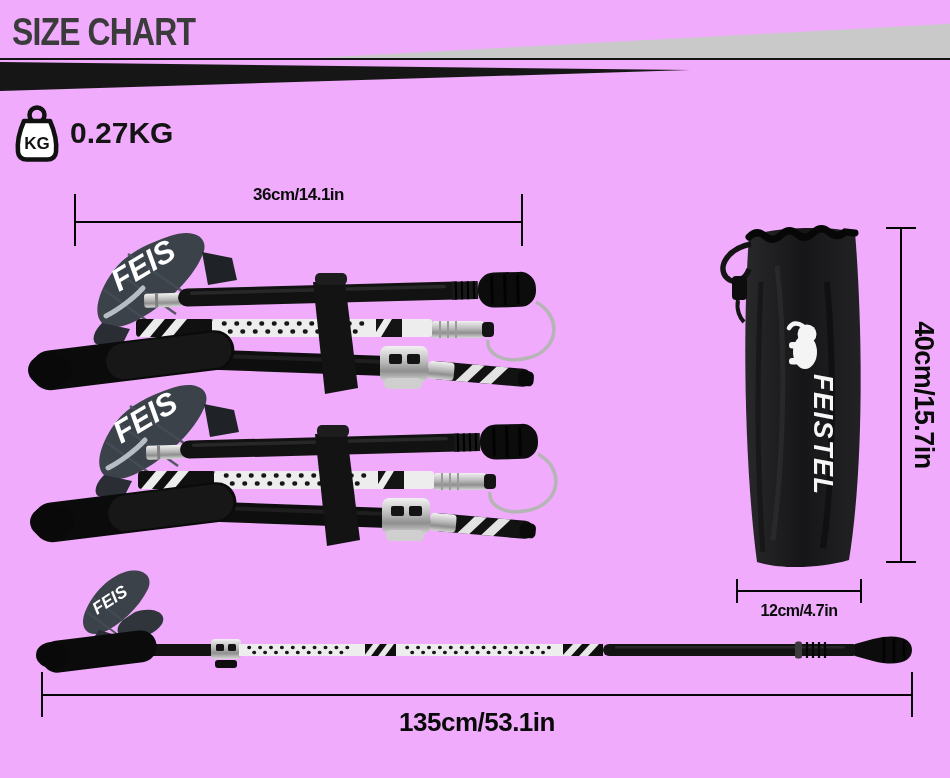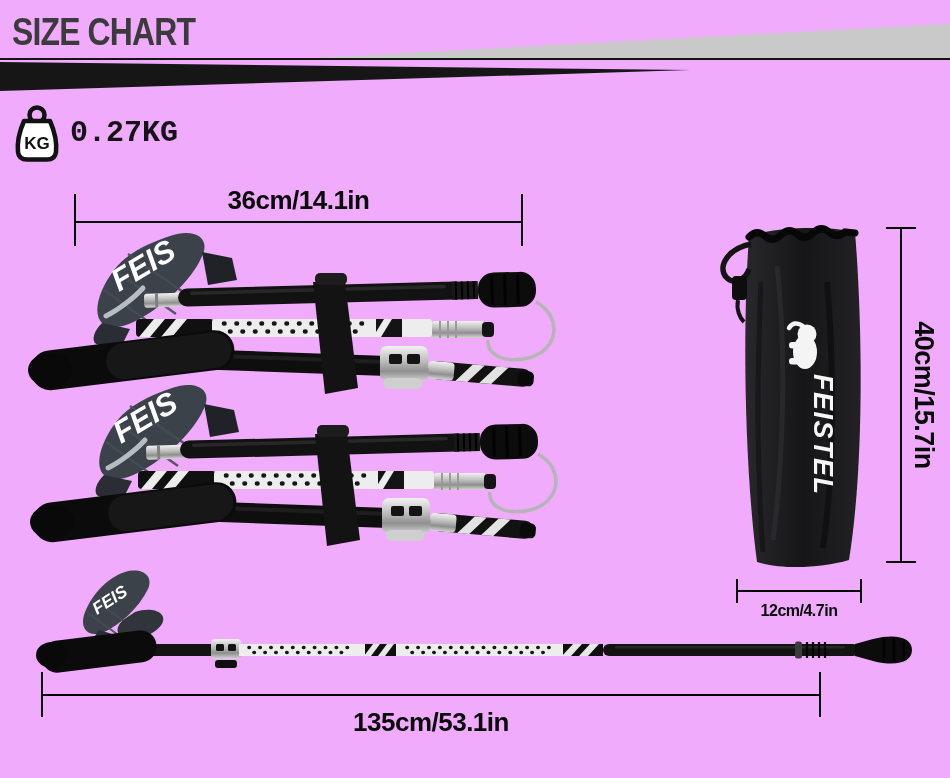--- a/index.html
+++ b/index.html
@@ -9,21 +9,21 @@
   .hdr-gray{position:absolute;left:0;top:0;width:950px;height:58px;background:#c9c9c9;
             clip-path:polygon(33% 100%,100% 41%,100% 100%);z-index:3;}
   .hdr-rule{position:absolute;left:0;top:58px;width:950px;height:2px;background:#141414;z-index:3;}
   .hdr-black{position:absolute;left:0;top:62px;width:690px;height:29px;background:#161616;
              clip-path:polygon(0 0,100% 28%,0 100%);z-index:3;}
   .title{position:absolute;left:12px;top:11px;margin:0;font-size:38px;font-weight:700;
          letter-spacing:-1px;color:#3b3b3b;white-space:nowrap;transform:scaleX(.84);
          transform-origin:left top;z-index:4;}
   
   .kg-icon{position:absolute;left:12px;top:104px;z-index:2;}
-  .weight-value{position:absolute;left:70px;top:116px;font-size:30px;font-weight:700;color:#141414;z-index:2;font-family:Liberation Mono, monospace;}
+  .weight-value{position:absolute;left:70px;top:116px;font-size:30px;font-weight:700;color:#141414;z-index:2;}
   
   .art{position:absolute;left:0;top:0;z-index:1;}
   
   .dim{position:absolute;z-index:2;}
   .dim .hline{position:absolute;height:2px;background:#050505;}
   .dim .vline{position:absolute;width:2px;background:#050505;}
   .dim .tick-v{position:absolute;width:2px;background:#050505;}
   .dim .cap-h{position:absolute;height:2px;background:#050505;}
   .dim-label{position:absolute;font-weight:700;color:#0a0a0a;letter-spacing:-.5px;white-space:nowrap;}
   .dim-label.center{left:0;right:0;text-align:center;}
@@ -221,40 +221,40 @@
       <path d="M820 76 L838 71 C862 65 877 70 877 82 C877 94 862 99 838 93 L820 88 Z" fill="#0c0c0c"></path>
       <path d="M849 69 v26 M859 70 v24 M869 73 v18" stroke="#000" stroke-width="2.5" opacity=".8"></path>
       <g transform="rotate(-7 60 84)">
         <rect x="6" y="68" width="116" height="32" rx="16" fill="#0b0b0b"></rect>
       </g>
       <ellipse cx="17" cy="87" rx="16" ry="13" fill="#090909"></ellipse>
     </g>
   </svg>
 
   <div class="dim" style="left:74px;top:185px;width:449px;height:62px;">
-    <span class="dim-label center" style="top:0;font-size:26px;">36cm/14.1in</span>
+    <span class="dim-label center" style="top:0;font-size:17px;">36cm/14.1in</span>
     <div class="hline" style="left:0;right:0;top:36px;"></div>
     <div class="tick-v" style="left:0;top:9px;height:52px;"></div>
     <div class="tick-v" style="right:0;top:9px;height:52px;"></div>
   </div>
 
   <div class="dim" style="left:886px;top:227px;width:62px;height:336px;">
     <div class="cap-h" style="left:0;top:0;width:30px;"></div>
     <div class="cap-h" style="left:0;top:334px;width:30px;"></div>
     <div class="vline" style="left:14px;top:1px;height:334px;"></div>
     <span class="dim-label vert-label" style="left:22px;top:50%;transform:translateY(-50%);font-size:27px;">40cm/15.7in</span>
   </div>
 
   <div class="dim" style="left:736px;top:579px;width:126px;height:50px;">
     <div class="tick-v" style="left:0;top:0;height:24px;"></div>
     <div class="tick-v" style="right:0;top:0;height:24px;"></div>
     <div class="hline" style="left:1px;right:1px;top:11px;"></div>
     <span class="dim-label center" style="top:23px;font-size:16px;">12cm/4.7in</span>
   </div>
 
-  <div class="dim" style="left:41px;top:672px;width:780px;height:64px;">
+  <div class="dim" style="left:41px;top:672px;width:872px;height:64px;">
     <div class="tick-v" style="left:0;top:0;height:45px;"></div>
     <div class="tick-v" style="right:0;top:0;height:45px;"></div>
     <div class="hline" style="left:1px;right:1px;top:22px;"></div>
     <span class="dim-label center" style="top:35px;font-size:26px;">135cm/53.1in</span>
   </div>
 
 </div>
 
 </body></html>

